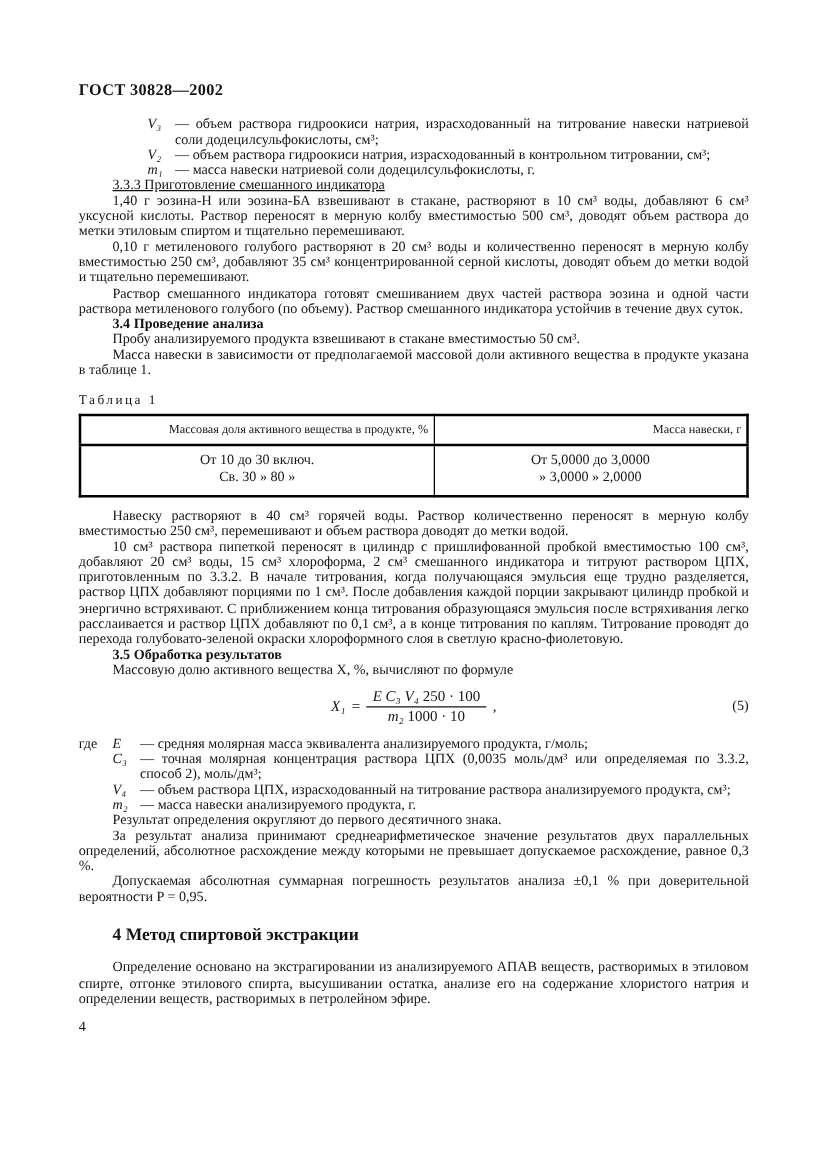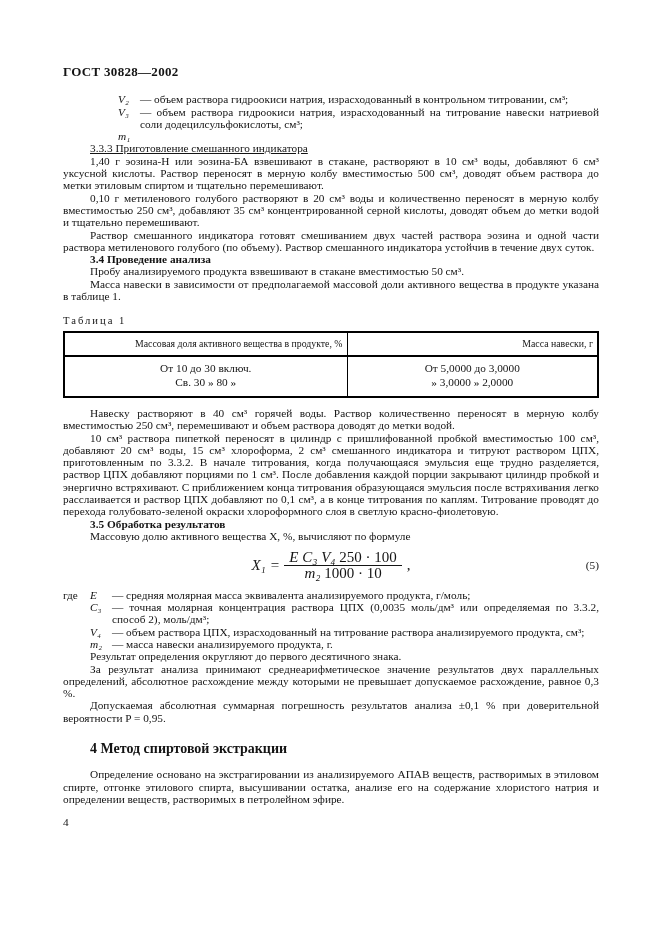--- a/index.html
+++ b/index.html
@@ -98,21 +98,21 @@
   td .cell-line { line-height: 14.5px; }
   .formula-block {
     position: relative;
     margin: 9px 0 10px 0;
     text-align: center;
   }
   .formula-inline {
     display: inline-flex;
     align-items: center;
     gap: 5px;
-    font-size: 15px;
+    font-size: 12px;
   }
   .f-var { font-style: italic; }
   .frac {
     display: inline-block;
     vertical-align: middle;
   }
   .frac .num {
     display: block;
     border-bottom: 1px solid #141414;
     padding: 0 5px 1px 5px;
@@ -140,31 +140,32 @@
 </head>
 <body>
 
 <div class="page">
 
   <p class="doc-header">ГОСТ 30828—2002</p>
 
   <div class="defs">
     <div class="def-row">
       <span class="def-prefix-lg"></span>
+      <span class="def-term">V₃</span>
+      <span class="def-text">— объем раствора гидроокиси натрия, израсходованный на титрование навески натриевой соли додецилсульфокислоты, см³;</span>
+    </div>
+    <div class="def-row">
+      <span class="def-prefix-lg"></span>
       <span class="def-term">V₂</span>
       <span class="def-text">— объем раствора гидроокиси натрия, израсходованный в контрольном титровании, см³;</span>
     </div>
     <div class="def-row">
       <span class="def-prefix-lg"></span>
-      <span class="def-term">V₃</span>
-      <span class="def-text">— объем раствора гидроокиси натрия, израсходованный на титрование навески натриевой соли додецилсульфокислоты, см³;</span>
-    </div>
-    <div class="def-row">
-      <span class="def-prefix-lg"></span>
       <span class="def-term">m₁</span>
+      <span class="def-text">— масса навески натриевой соли додецилсульфокислоты, г.</span>
     </div>
   </div>
 
   <p class="h-plain">3.3.3  Приготовление смешанного индикатора</p>
   <p class="para">1,40 г эозина-Н или эозина-БА взвешивают в стакане, растворяют в 10 см³ воды, добавляют 6 см³ уксусной кислоты. Раствор переносят в мерную колбу вместимостью 500 см³, доводят объем раствора до метки этиловым спиртом и тщательно перемешивают.</p>
   <p class="para">0,10 г метиленового голубого растворяют в 20 см³ воды и количественно переносят в мерную колбу вместимостью 250 см³, добавляют 35 см³ концентрированной серной кислоты, доводят объем до метки водой и тщательно перемешивают.</p>
   <p class="para">Раствор смешанного индикатора готовят смешиванием двух частей раствора эозина и одной части раствора метиленового голубого (по объему). Раствор смешанного индикатора устойчив в течение двух суток.</p>
 
   <p class="h-bold">3.4  Проведение анализа</p>
   <p class="para">Пробу анализируемого продукта взвешивают в стакане вместимостью 50 см³.</p>

